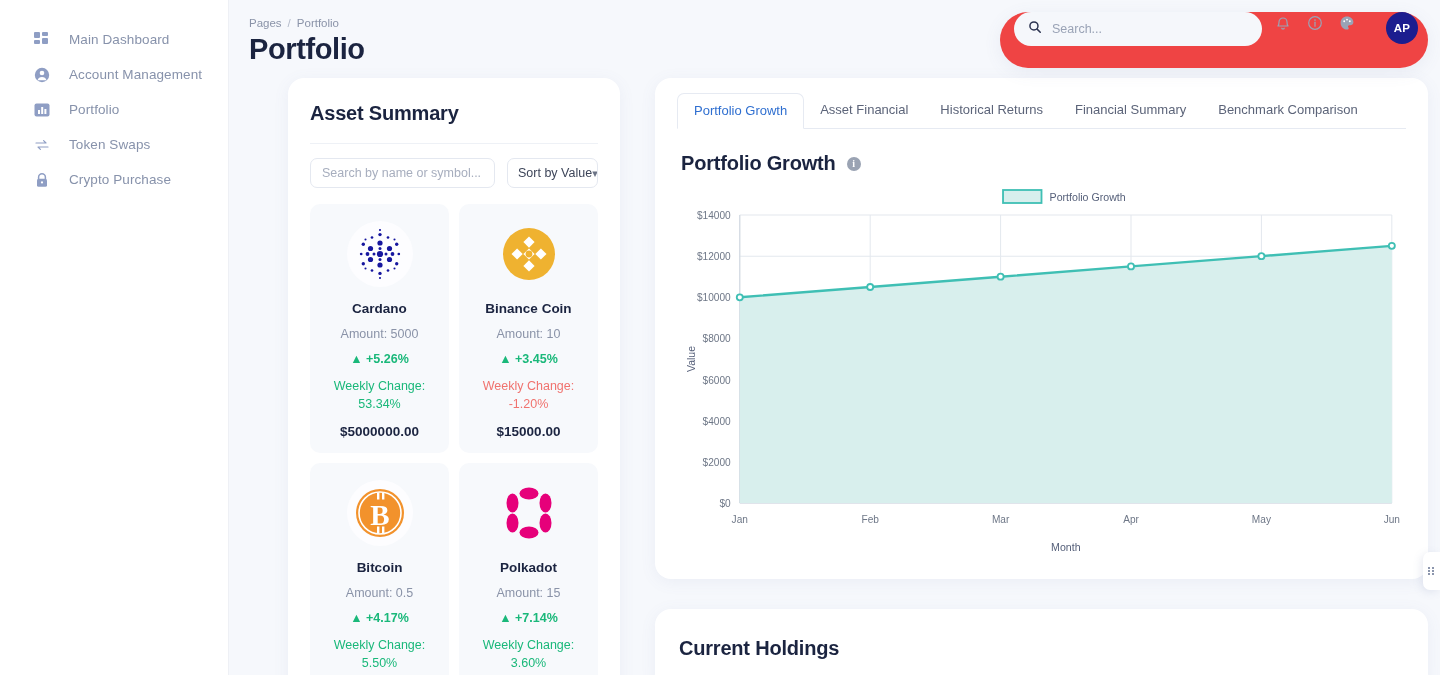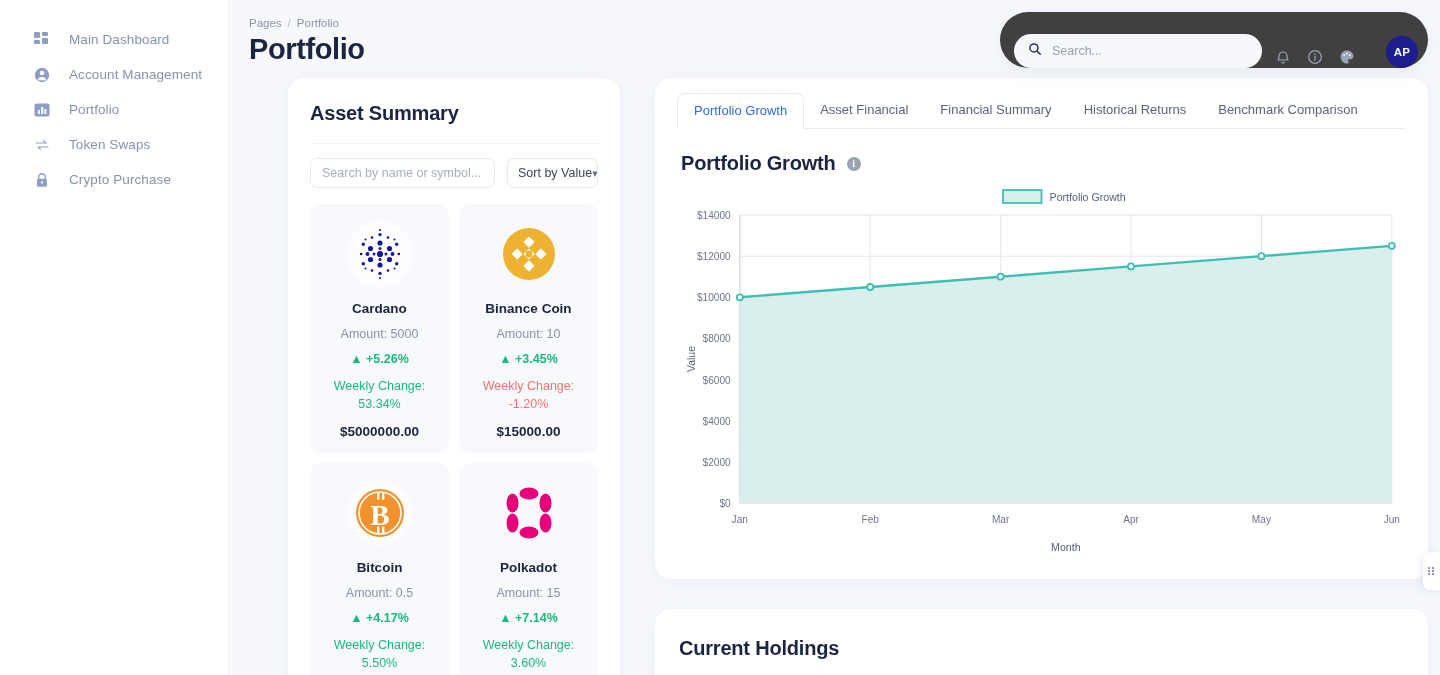--- a/index.html
+++ b/index.html
@@ -34,24 +34,24 @@
     height: 78px; padding: 17px 16px 0 20px;
     display: flex; align-items: flex-start; justify-content: space-between;
     position: relative; z-index: 5;
   }
   .crumbs { font-size: 11.5px; color: #8a93a8; display: flex; gap: 6px; align-items: center; }
   .crumb-sep { color: #b3bac9; }
   .page-title { font-size: 29px; font-weight: 700; color: #1b2440; letter-spacing: -.4px; margin-top: 4px; }
 
   .topbar-right {
     position: absolute; top: 12px; right: 12px;
-    background: #404040; border-radius: 30px;
+    background: #ef4444; border-radius: 30px;
     box-shadow: 0 4px 18px rgba(100,115,160,.09);
     height: 56px; padding: 0 10px 0 14px;
-    display: flex; align-items: flex-end; gap: 10px;
+    display: flex; align-items: flex-start; gap: 10px;
   }
   .searchbox {
     display: flex; align-items: center; gap: 10px;
     background: #f5f7fb; border-radius: 20px;
     height: 34px; width: 248px; padding: 0 14px;
   }
   .searchbox input {
     border: none; outline: none; background: transparent;
     font-size: 12.5px; color: #8a93a8; width: 100%;
     font-family: "Liberation Sans", sans-serif;
@@ -375,22 +375,22 @@
 
         </div>
       </div>
 
       <div class="right-col">
 
         <div class="card chart-card">
           <div class="tabs">
             <div class="tab active">Portfolio Growth</div>
             <div class="tab">Asset Financial</div>
+            <div class="tab">Historical Returns</div>
             <div class="tab">Financial Summary</div>
-            <div class="tab">Historical Returns</div>
             <div class="tab">Benchmark Comparison</div>
           </div>
 
           <div class="chart-head">
             <span class="chart-title">Portfolio Growth</span>
             <span class="info-dot">i</span>
           </div>
 
           <div class="plot-wrap">
             <svg id="plot" viewBox="0 0 720 380" preserveAspectRatio="none">

